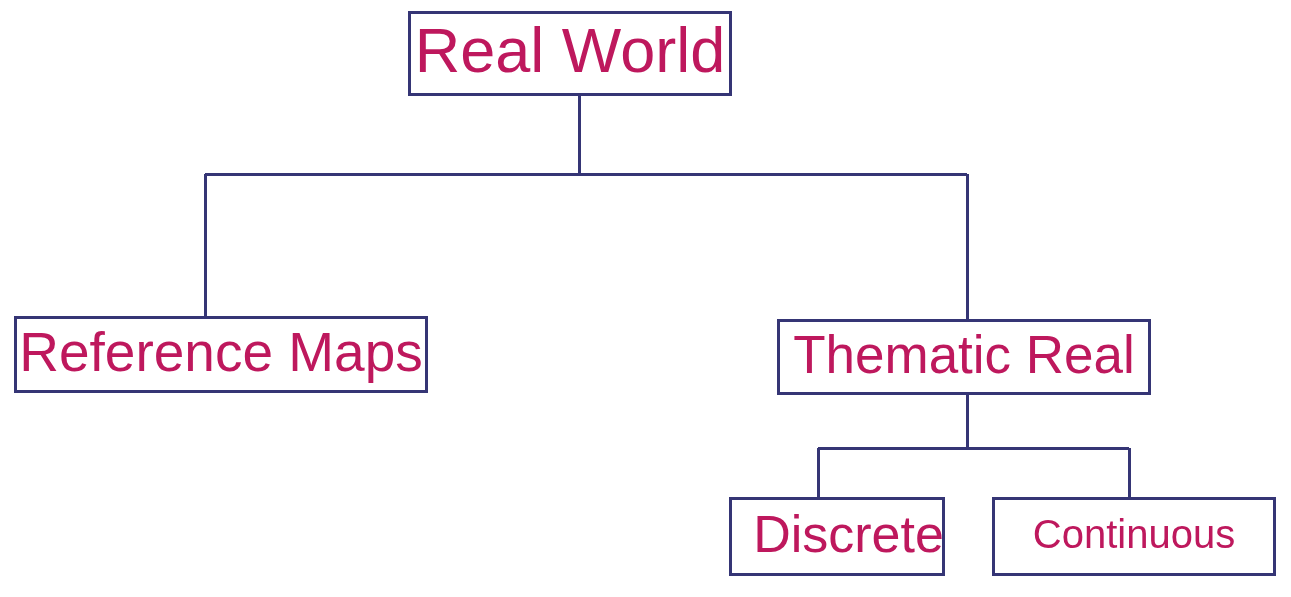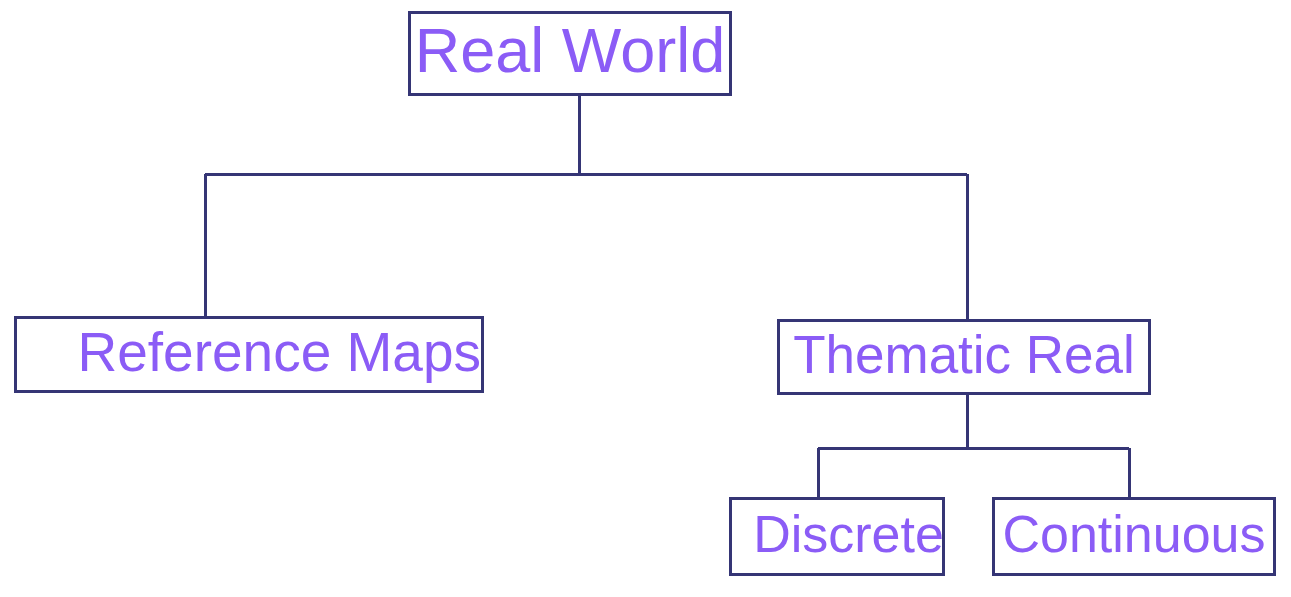--- a/index.html
+++ b/index.html
@@ -34,49 +34,49 @@
     display: flex;
     align-items: center;
     justify-content: center;
     color: #3a6ad0;
     white-space: nowrap;
     line-height: 1;
     letter-spacing: 0px;
   }
   .node-label {
     display: block;
-    color: #8b5cf6;
+    color: #be185d;
     font-weight: 400;
   }
 
   
   #node-real-world {
     left: 408px;  top: 11px;  width: 324px; height: 85px;
   }
   #node-real-world .node-label { font-size: 63px; padding-bottom: 6px; }
 
   #node-reference-maps {
-    left: 14px;   top: 316px; width: 470px; height: 77px; justify-content: flex-end;
+    left: 14px;   top: 316px; width: 414px; height: 77px;
   }
   #node-reference-maps .node-label { font-size: 55px; padding-bottom: 5px; }
 
   #node-thematic-maps {
     left: 777px;  top: 319px; width: 374px; height: 76px;
   }
   #node-thematic-maps .node-label { font-size: 53px; padding-bottom: 5px; }
 
   #node-discrete {
     left: 729px;  top: 497px; width: 216px; height: 79px;
   }
   #node-discrete .node-label { font-size: 52px; padding-bottom: 5px; margin-left: 23px; }
 
   #node-continuous {
     left: 992px;  top: 497px; width: 284px; height: 79px;
   }
-  #node-continuous .node-label { font-size: 52px; padding-bottom: 5px; }
+  #node-continuous .node-label { font-size: 40px; padding-bottom: 5px; }
 </style>
 </head>
 <body>
 
 <div id="diagram-canvas">
 
   <svg id="connector-layer" width="1291" height="597" viewBox="0 0 1291 597" xmlns="http://www.w3.org/2000/svg">
     <g stroke="#353575" stroke-width="3" fill="none" shape-rendering="crispEdges">
 
       <line x1="579" y1="96" x2="579" y2="174"></line>

